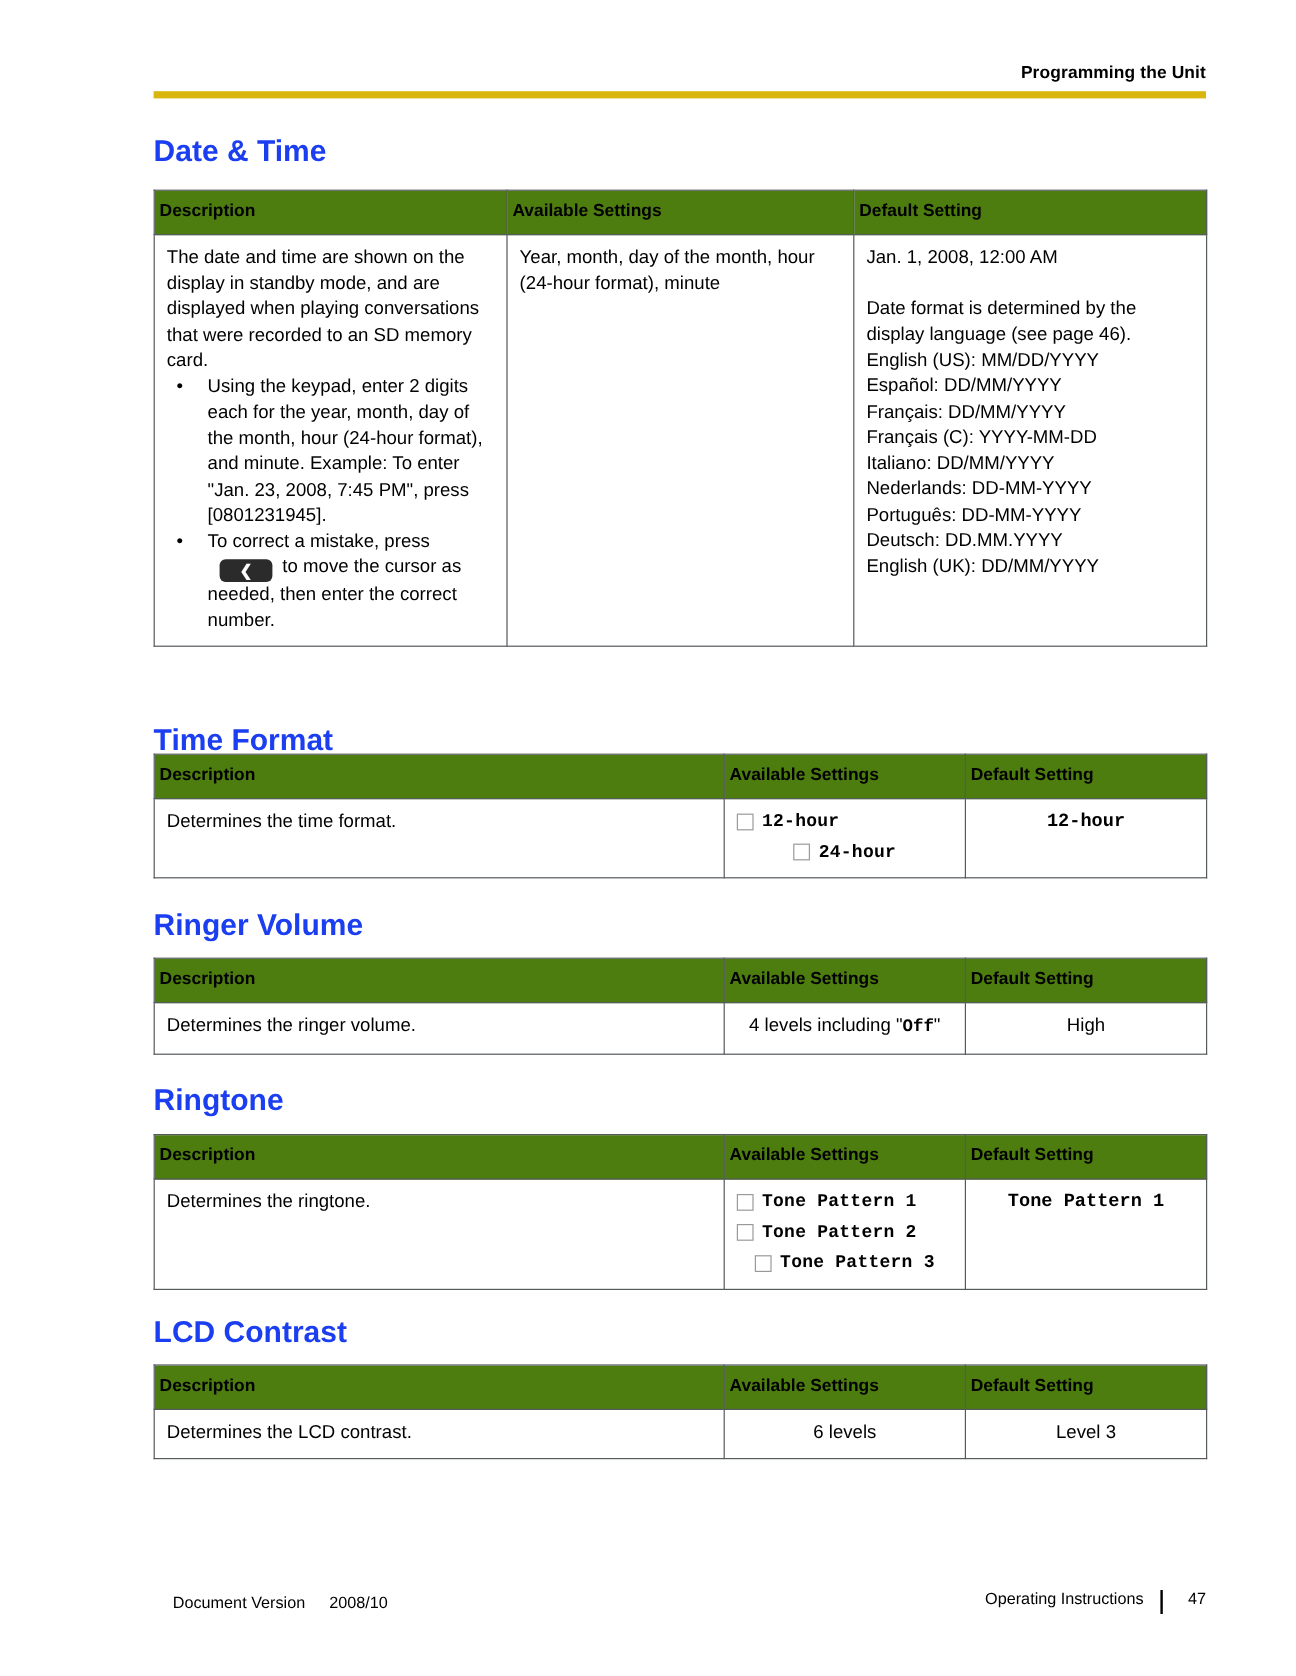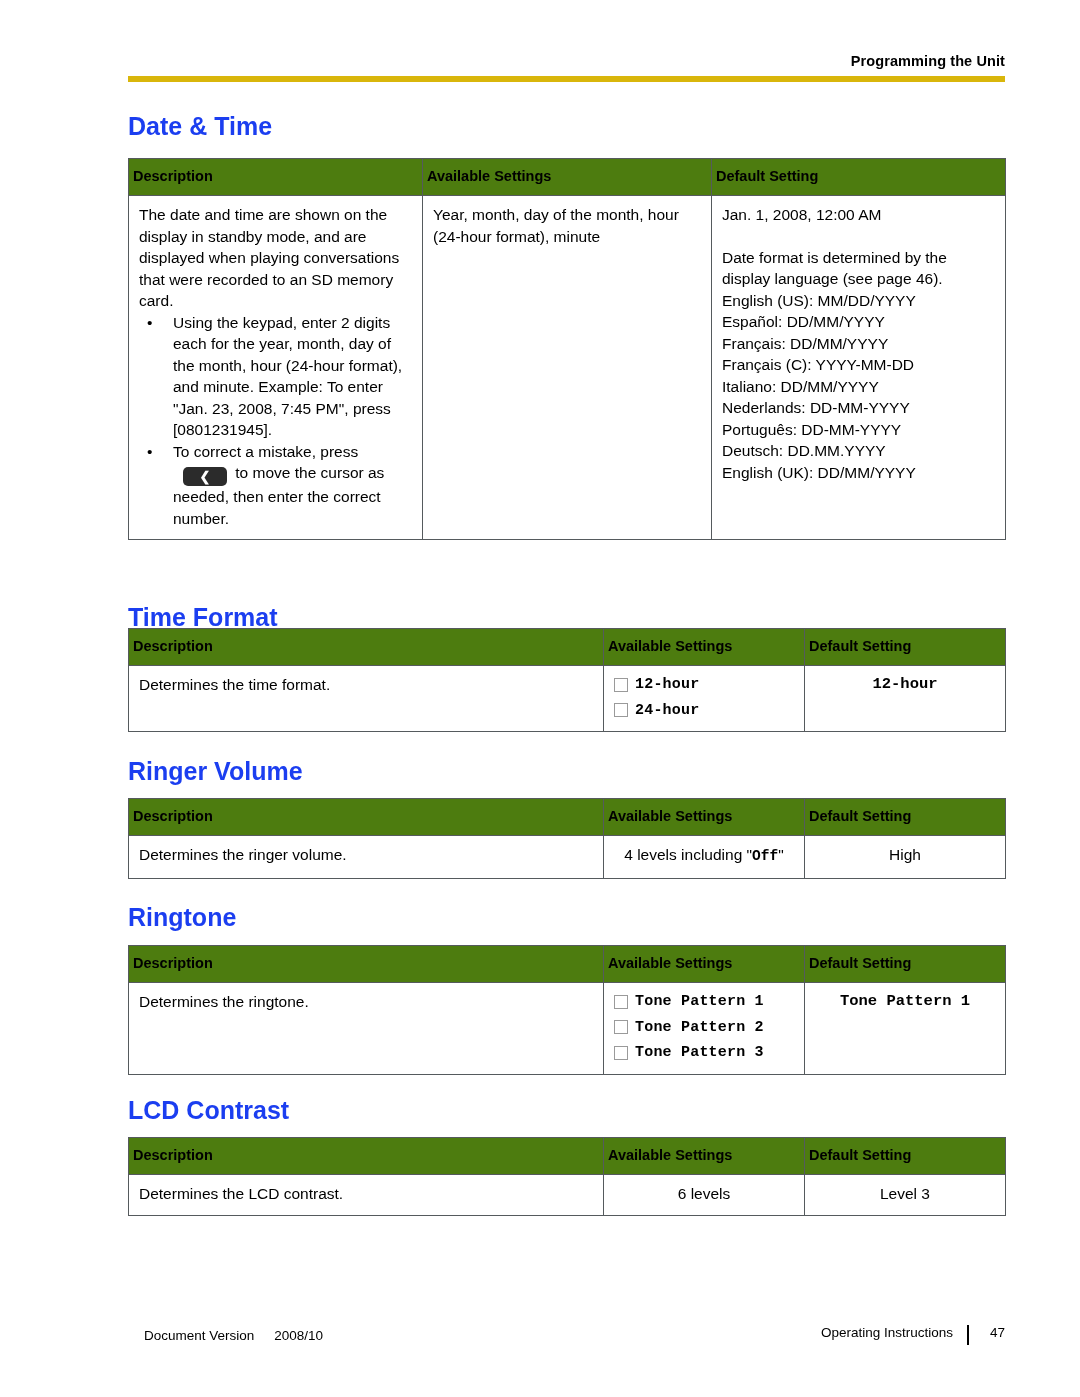--- a/index.html
+++ b/index.html
@@ -128,21 +128,21 @@
     margin: 0 4px 0 10px;
   }
 
   
   .opt-line {
     display: flex;
     align-items: center;
     margin: 0 0 4px 0;
     white-space: nowrap;
   }
-  .opt-line:last-child { margin-bottom: 0; }
+  .opt-line:last-child { margin-bottom: 0; justify-content: center; }
   .cbox {
     display: inline-block;
     width: 12px;
     height: 12px;
     border: 1px solid #9a9a9a;
     background: #fff;
     margin-right: 7px;
     flex: 0 0 auto;
   }
   .mono {

